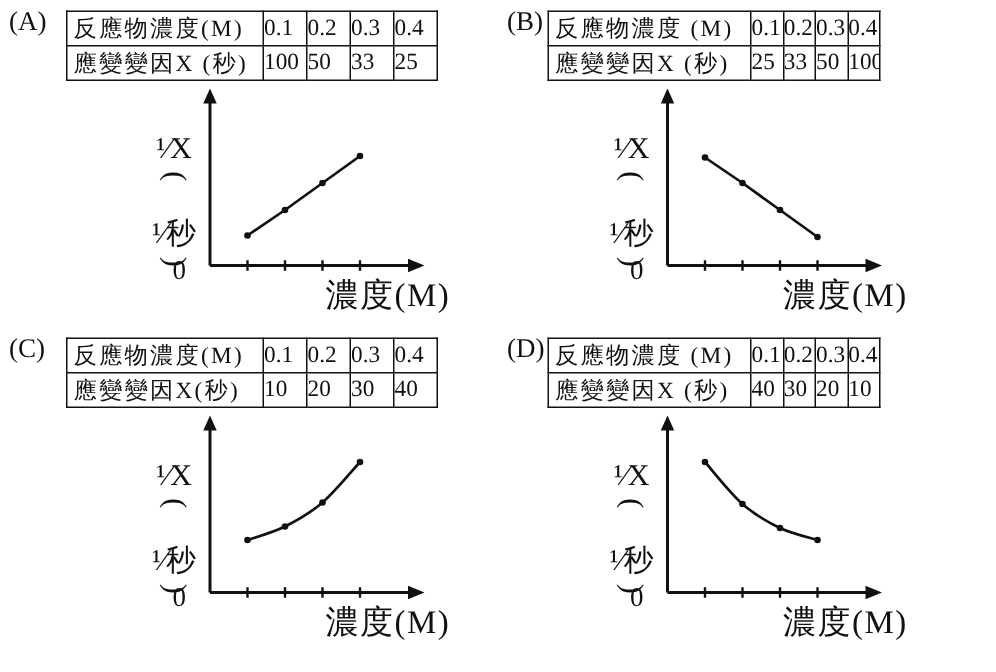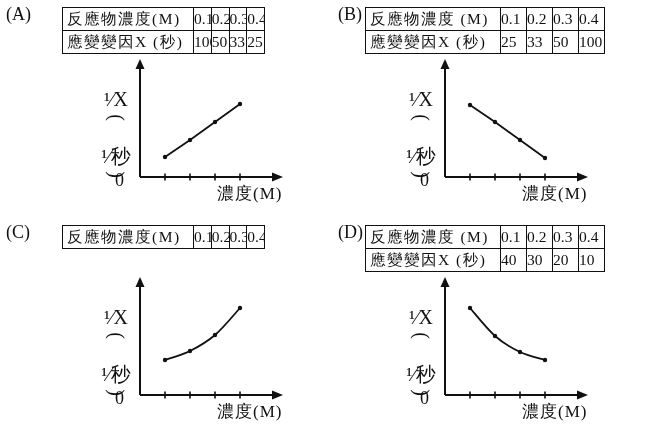--- a/index.html
+++ b/index.html
@@ -5,39 +5,39 @@
   html,body{margin:0;padding:0;}
   body{width:664px;height:448px;background:#ffffff;position:relative;overflow:hidden;
        font-family:"Liberation Serif","DejaVu Serif",serif;color:#111;}
   .panel{position:absolute;width:332px;}
   #panelA{left:0;top:0;height:218px;}
   #panelB{left:332px;top:0;height:218px;}
   #panelC{left:0;top:218px;height:230px;}
   #panelD{left:332px;top:218px;height:230px;}
   .opt{position:absolute;left:6px;top:4px;font-size:18px;}
   .tbl{position:absolute;top:7px;border-collapse:collapse;table-layout:fixed;}
-  .tbl.lft{left:62px;width:203px;}
-  .tbl.rgt{left:33px;width:240px;}
+  .tbl.lft{left:44px;width:248px;}
+  .tbl.rgt{left:33px;width:222px;}
   .tbl td{border:1.6px solid #111;font-size:15.5px;padding:0;height:22px;
           white-space:nowrap;overflow:hidden;}
   .tbl td.hdr{text-align:left;padding-left:4px;letter-spacing:1.5px;}
   .tbl.lft td.hdr{width:126px;}
   .tbl.rgt td.hdr{width:130px;}
   .graph{position:absolute;top:58px;width:195px;height:170px;}
   .graph.lft{left:95px;}
   .graph.rgt{left:68px;}
   .plot{position:absolute;left:0;top:0;}
   .ax{stroke:#111;stroke-width:2;}
   .tick{stroke:#111;stroke-width:1.6;}
   .ah{fill:#111;stroke:none;}
   .ylab{position:absolute;left:0;top:8px;width:42px;text-align:center;line-height:1;}
   .ylab .fr{display:block;font-size:20px;line-height:20px;margin-top:23px;}
   .ylab .vp{display:block;transform:rotate(90deg);font-size:20px;height:11px;line-height:11px;margin:3px 0 2px;}
   .zero{position:absolute;left:20px;top:112px;font-size:18px;}
-  .xlab{position:absolute;left:122px;top:124px;font-size:17px;letter-spacing:1px;white-space:nowrap;}
+  .xlab{position:absolute;left:122px;top:124px;font-size:22px;letter-spacing:1px;white-space:nowrap;}
 </style>
 </head>
 <body>
 
 <div class="panel" id="panelA">
   <span class="opt">(A)</span>
   <table class="tbl lft">
       <tbody>
     <tr>
       <td class="hdr">反應物濃度(M)</td>
@@ -137,20 +137,27 @@
   <span class="opt">(C)</span>
   <table class="tbl lft">
       <tbody>
     <tr>
       <td class="hdr">反應物濃度(M)</td>
       <td>0.1</td>
       <td>0.2</td>
       <td>0.3</td>
       <td>0.4</td>
     </tr>
+    <tr>
+      <td class="hdr">應變變因X(秒)</td>
+      <td>10</td>
+      <td>20</td>
+      <td>30</td>
+      <td>40</td>
+    </tr>
   </tbody>
     </table>
   <div class="graph lft">
     <div class="ylab">
       <span class="fr">¹⁄X</span>
       <span class="vp">(</span>
       <span class="fr">¹⁄秒</span>
       <span class="vp">)</span>
     </div>
     <svg class="plot" width="195" height="150" viewBox="0 0 195 150">

